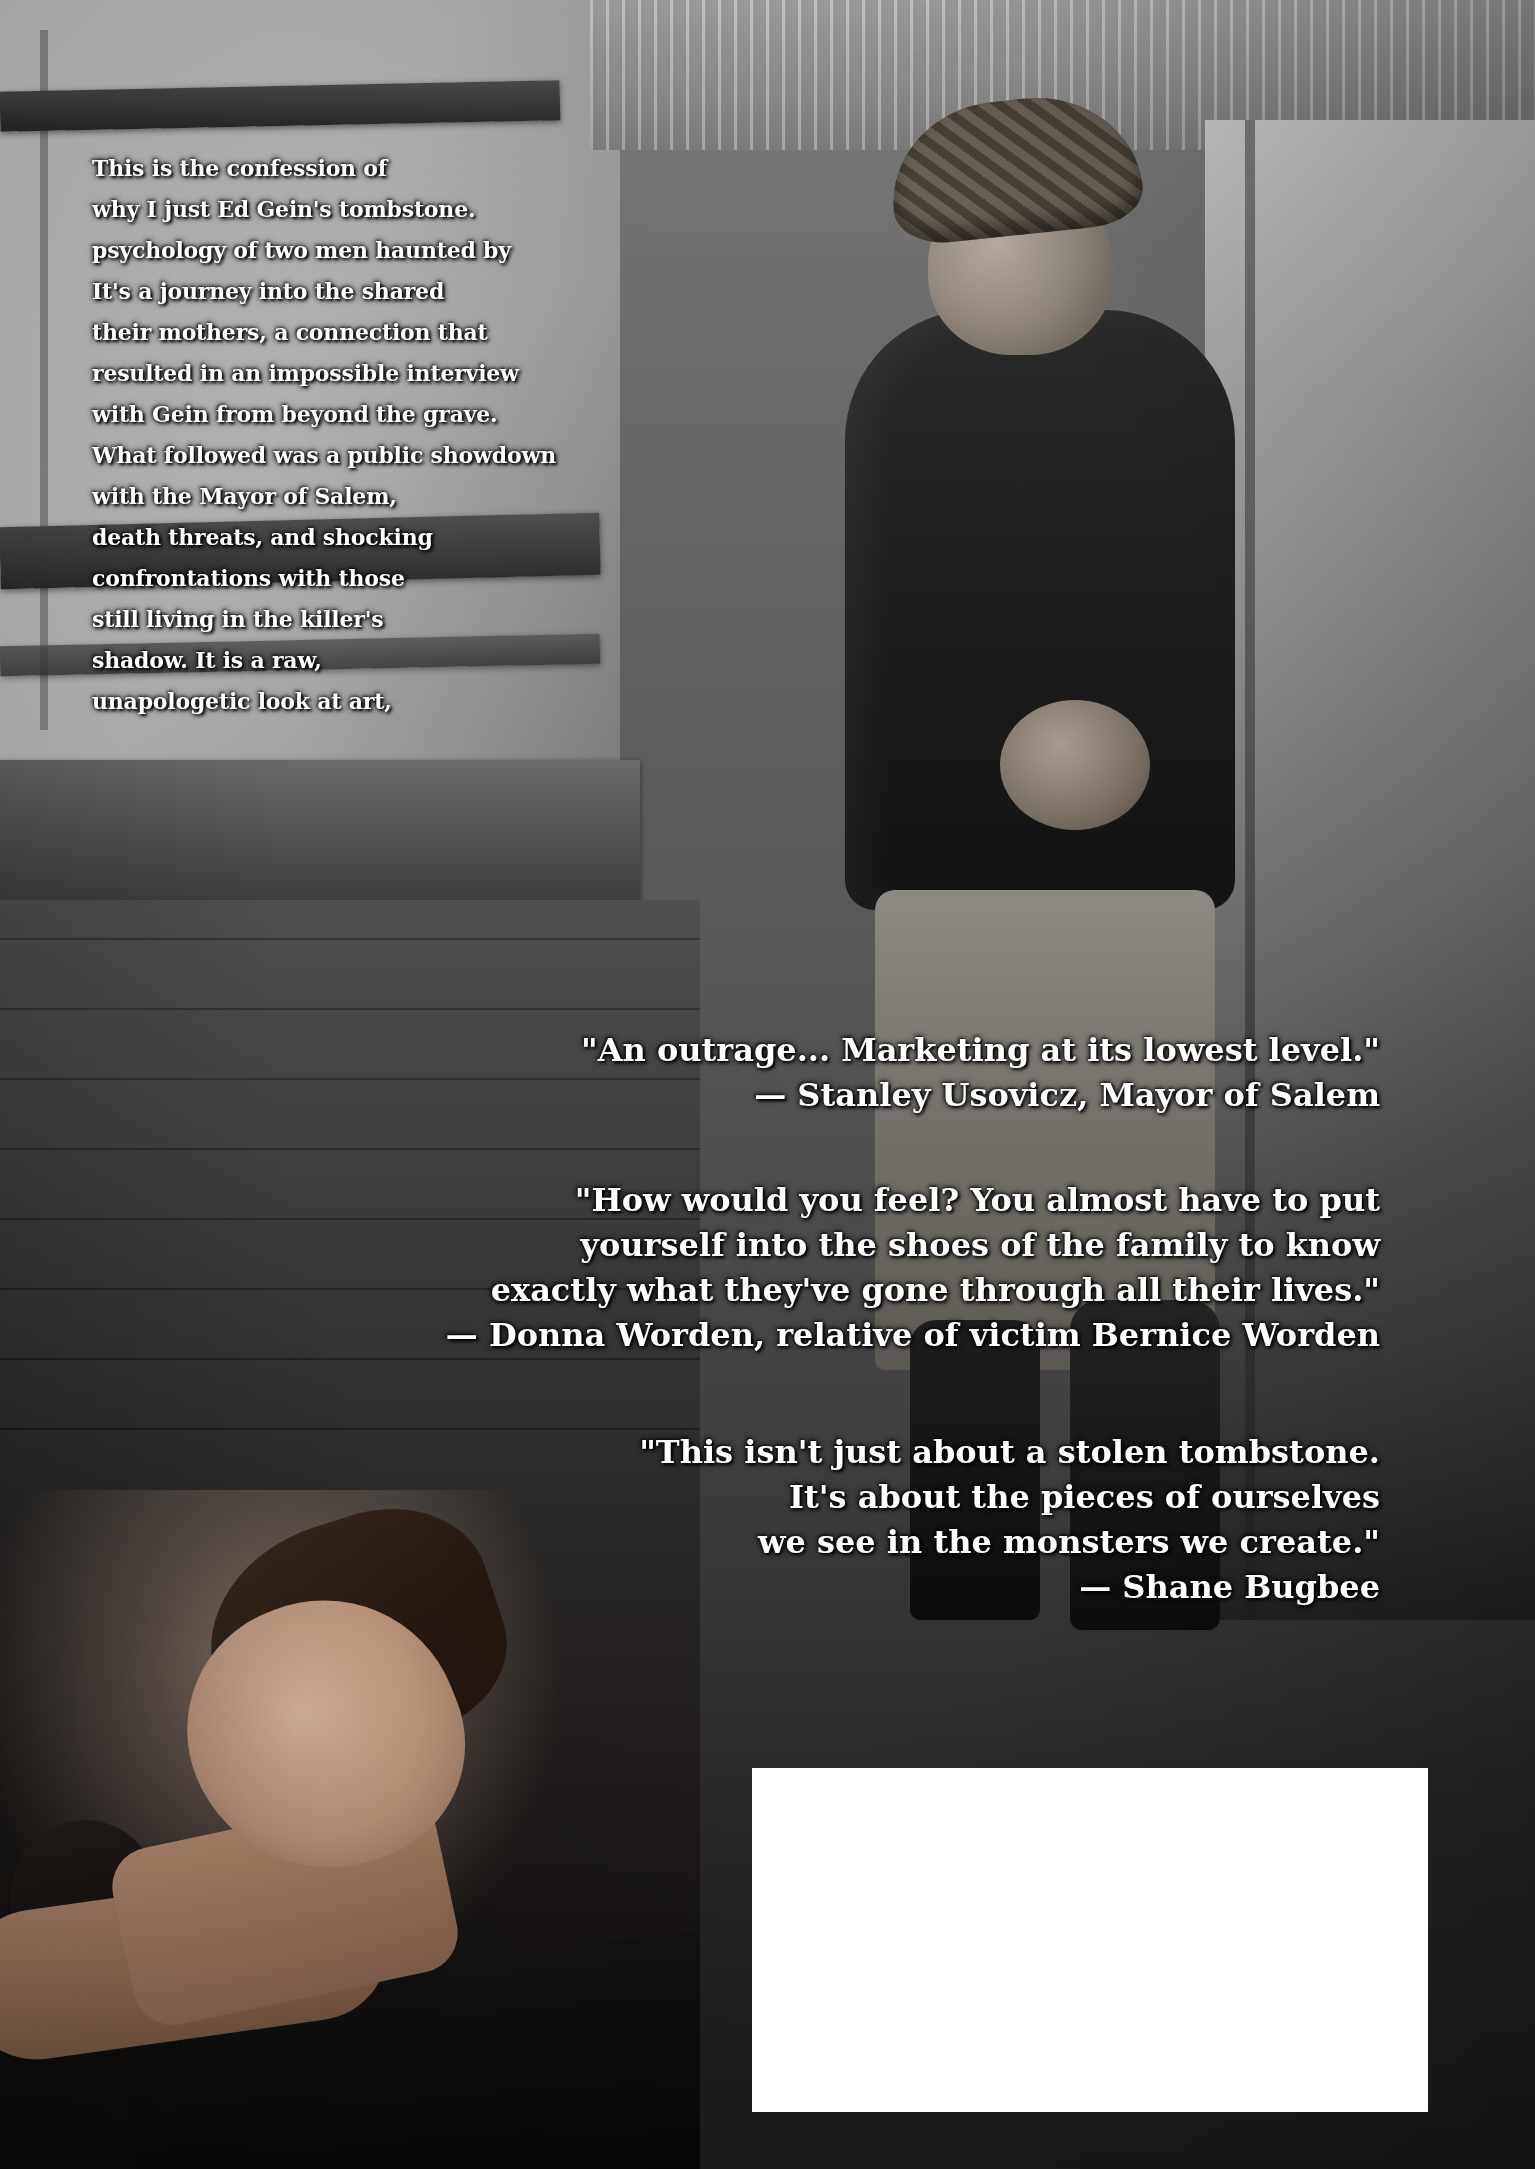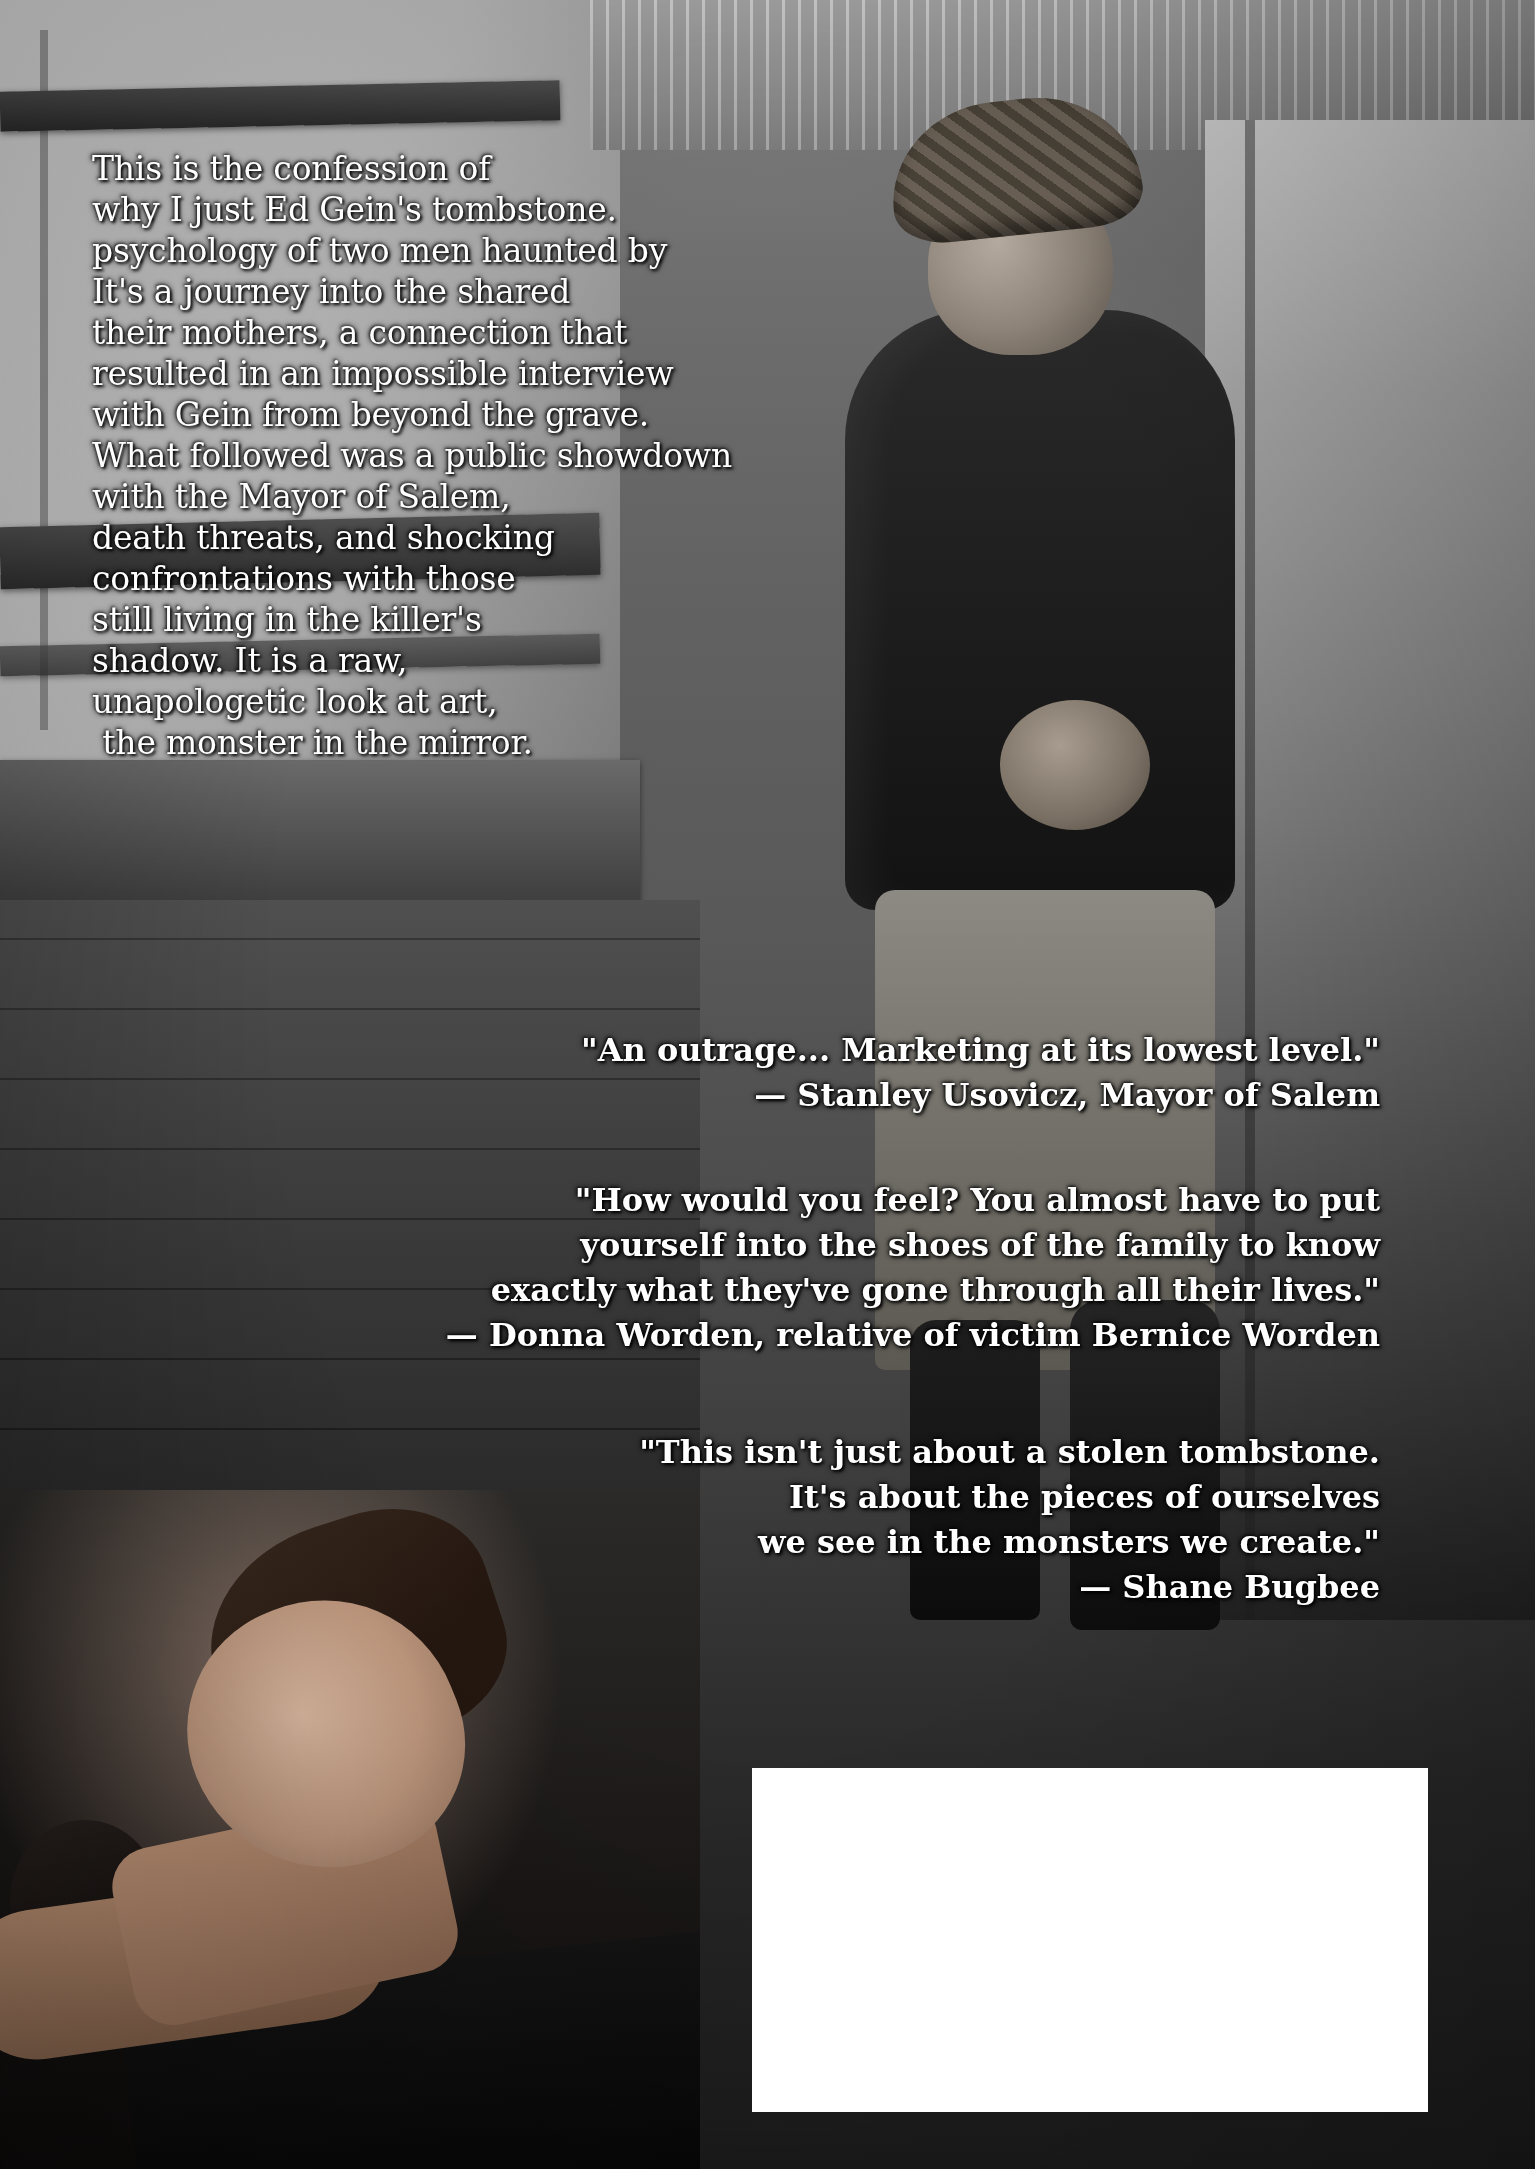--- a/index.html
+++ b/index.html
@@ -199,22 +199,22 @@
     position: absolute;
     inset: 0;
   }
   .blurb {
     position: absolute;
     left: 92px;
     top: 148px;
     width: 900px;
     color: #ffffff;
     font-family: "DejaVu Serif", serif;
-    font-weight: 400;
-    font-size: 33px;
+    font-weight: 700;
+    font-size: 22px;
     line-height: 41px;
     letter-spacing: -0.2px;
     text-shadow:
       0 0 6px rgba(0,0,0,.95),
       2px 2px 3px rgba(0,0,0,.95),
       -1px -1px 3px rgba(0,0,0,.8);
   }
   .blurb div { white-space: pre; }
 
   .quote-block {
@@ -285,21 +285,20 @@
       <div>their mothers, a connection that</div>
       <div>resulted in an impossible interview</div>
       <div>with Gein from beyond the grave.</div>
       <div>What followed was a public showdown</div>
       <div>with the Mayor of Salem,</div>
       <div>death threats, and shocking</div>
       <div>confrontations with those</div>
       <div>still living in the killer's</div>
       <div>shadow. It is a raw,</div>
       <div>unapologetic look at art,</div>
-      <div> the monster in the mirror.</div>
     </div>
 
     <div class="quote-block quote-1">
       <div class="line">"An outrage... Marketing at its lowest level."</div>
       <div class="line">— Stanley Usovicz, Mayor of Salem</div>
     </div>
 
     <div class="quote-block quote-2">
       <div class="line">"How would you feel? You almost have to put</div>
       <div class="line">yourself into the shoes of the family to know</div>

